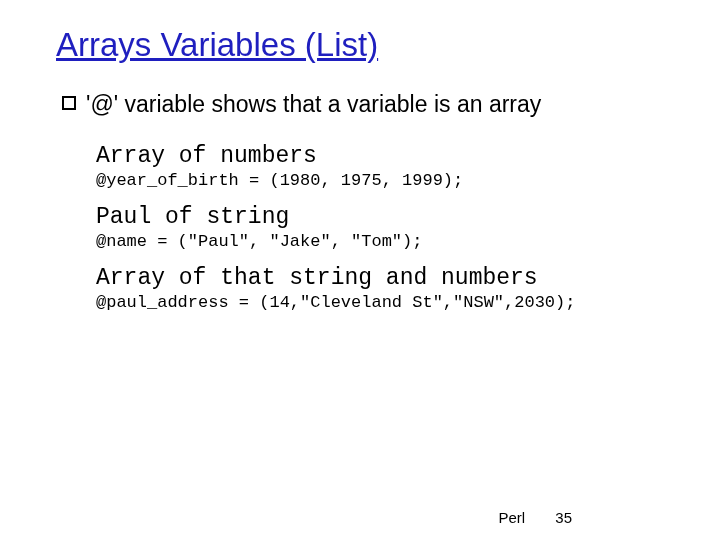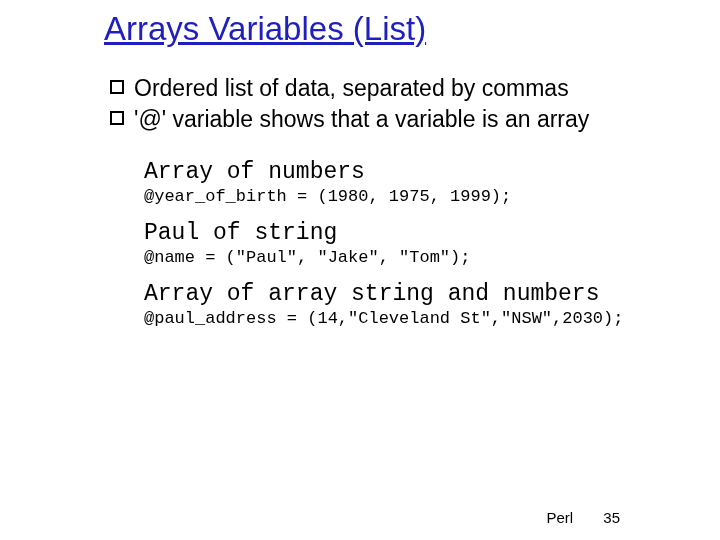--- a/index.html
+++ b/index.html
@@ -10,22 +10,21 @@
     background: #ffffff;
     font-family: "Comic Sans MS", "Comic Sans", cursive, sans-serif;
     color: #000000;
     overflow: hidden;
   }
   .slide {
     position: relative;
     width: 608px;
     height: 540px;
     box-sizing: border-box;
-    padding: 4px 40px 20px 56px;
-    margin-left: 48px;
+    padding: 20px 40px 20px 56px;
   }
   .title {
     font-size: 33px;
     color: #1f1fbf;
     text-decoration: underline;
     margin-top: 6px;
     margin-bottom: 26px;
     font-weight: 400;
   }
   .bullets {
@@ -80,36 +79,32 @@
 </head>
 <body>
 
 <div class="slide">
 
   <div class="title">Arrays Variables (List)</div>
 
   <div class="bullets">
     <div class="bullet">
       <span class="marker"></span>
-      <span class="text">Ordered list of data, separated by commas</span>
-    </div>
-    <div class="bullet">
-      <span class="marker"></span>
       <span class="text">'@' variable shows that a variable is an array</span>
     </div>
   </div>
 
   <div class="examples">
     <div class="ex-label">Array of numbers</div>
     <div class="ex-code">@year_of_birth = (1980, 1975, 1999);</div>
 
     <div class="ex-label">Paul of string</div>
     <div class="ex-code">@name = ("Paul", "Jake", "Tom");</div>
 
-    <div class="ex-label">Array of array string and numbers</div>
+    <div class="ex-label">Array of that string and numbers</div>
     <div class="ex-code">@paul_address = (14,"Cleveland St","NSW",2030);</div>
   </div>
 
   <div class="footer">
     <span class="ftext">Perl</span>
     <span>35</span>
   </div>
 
 </div>
 

